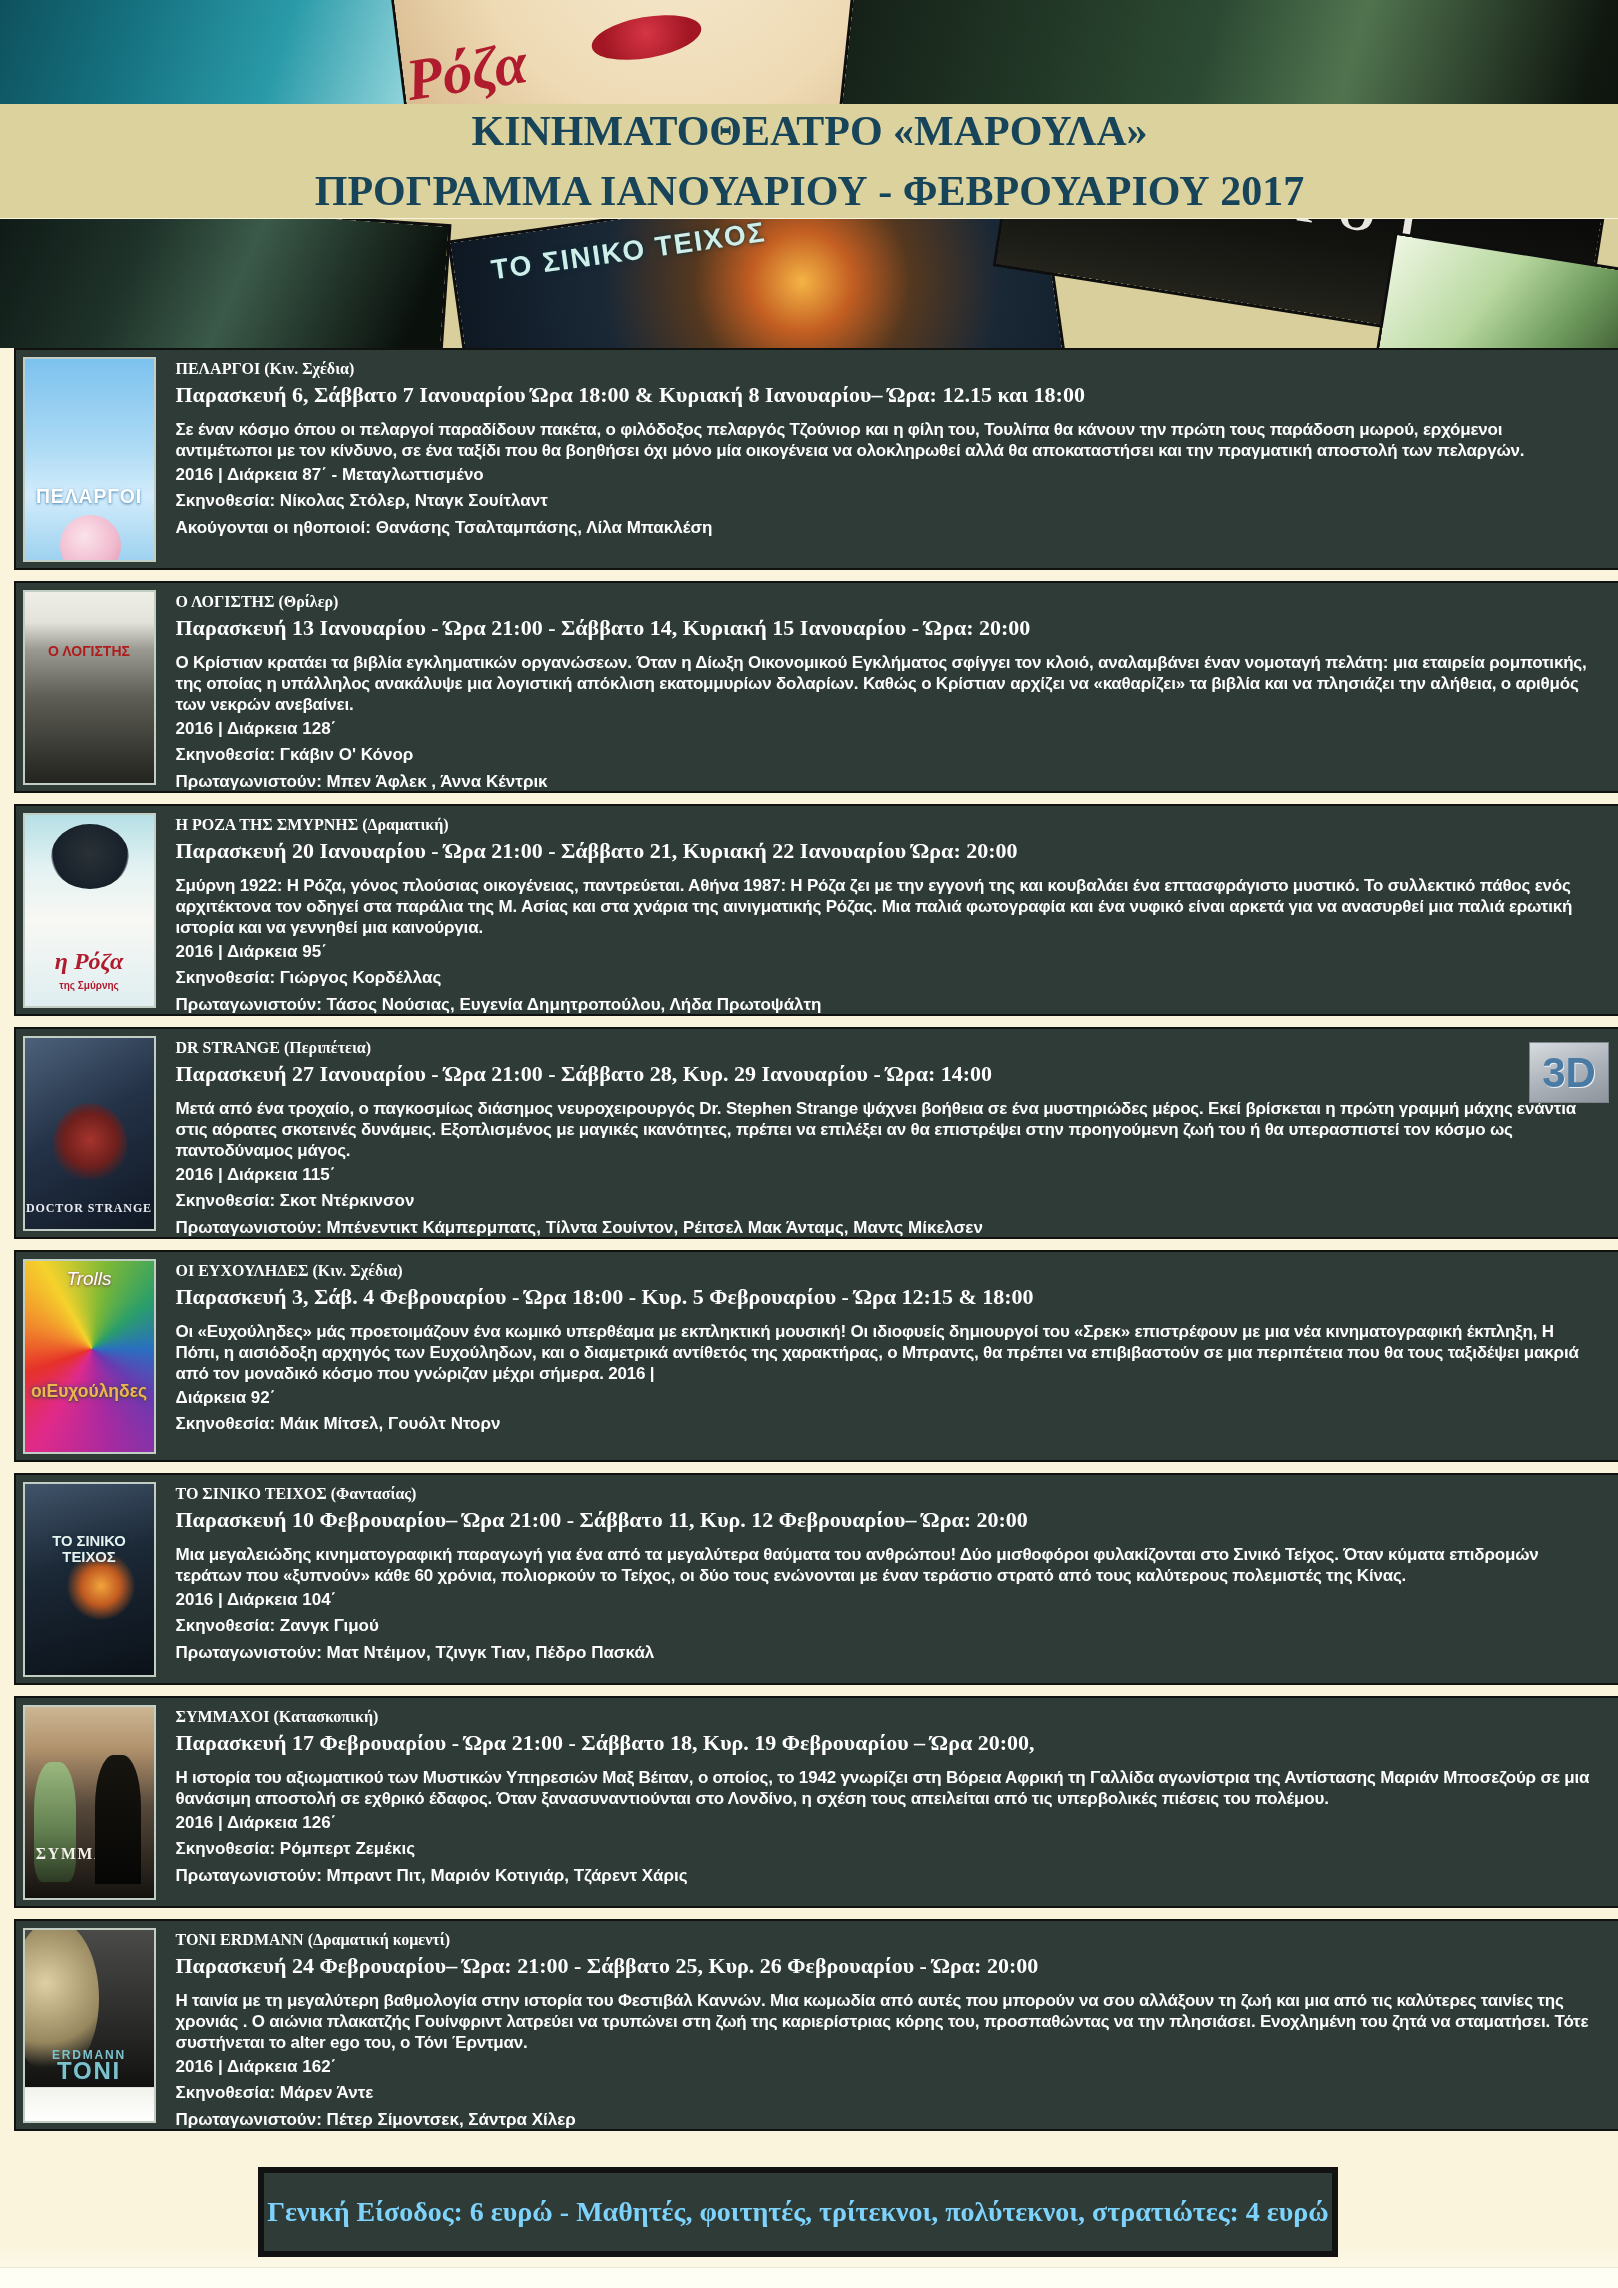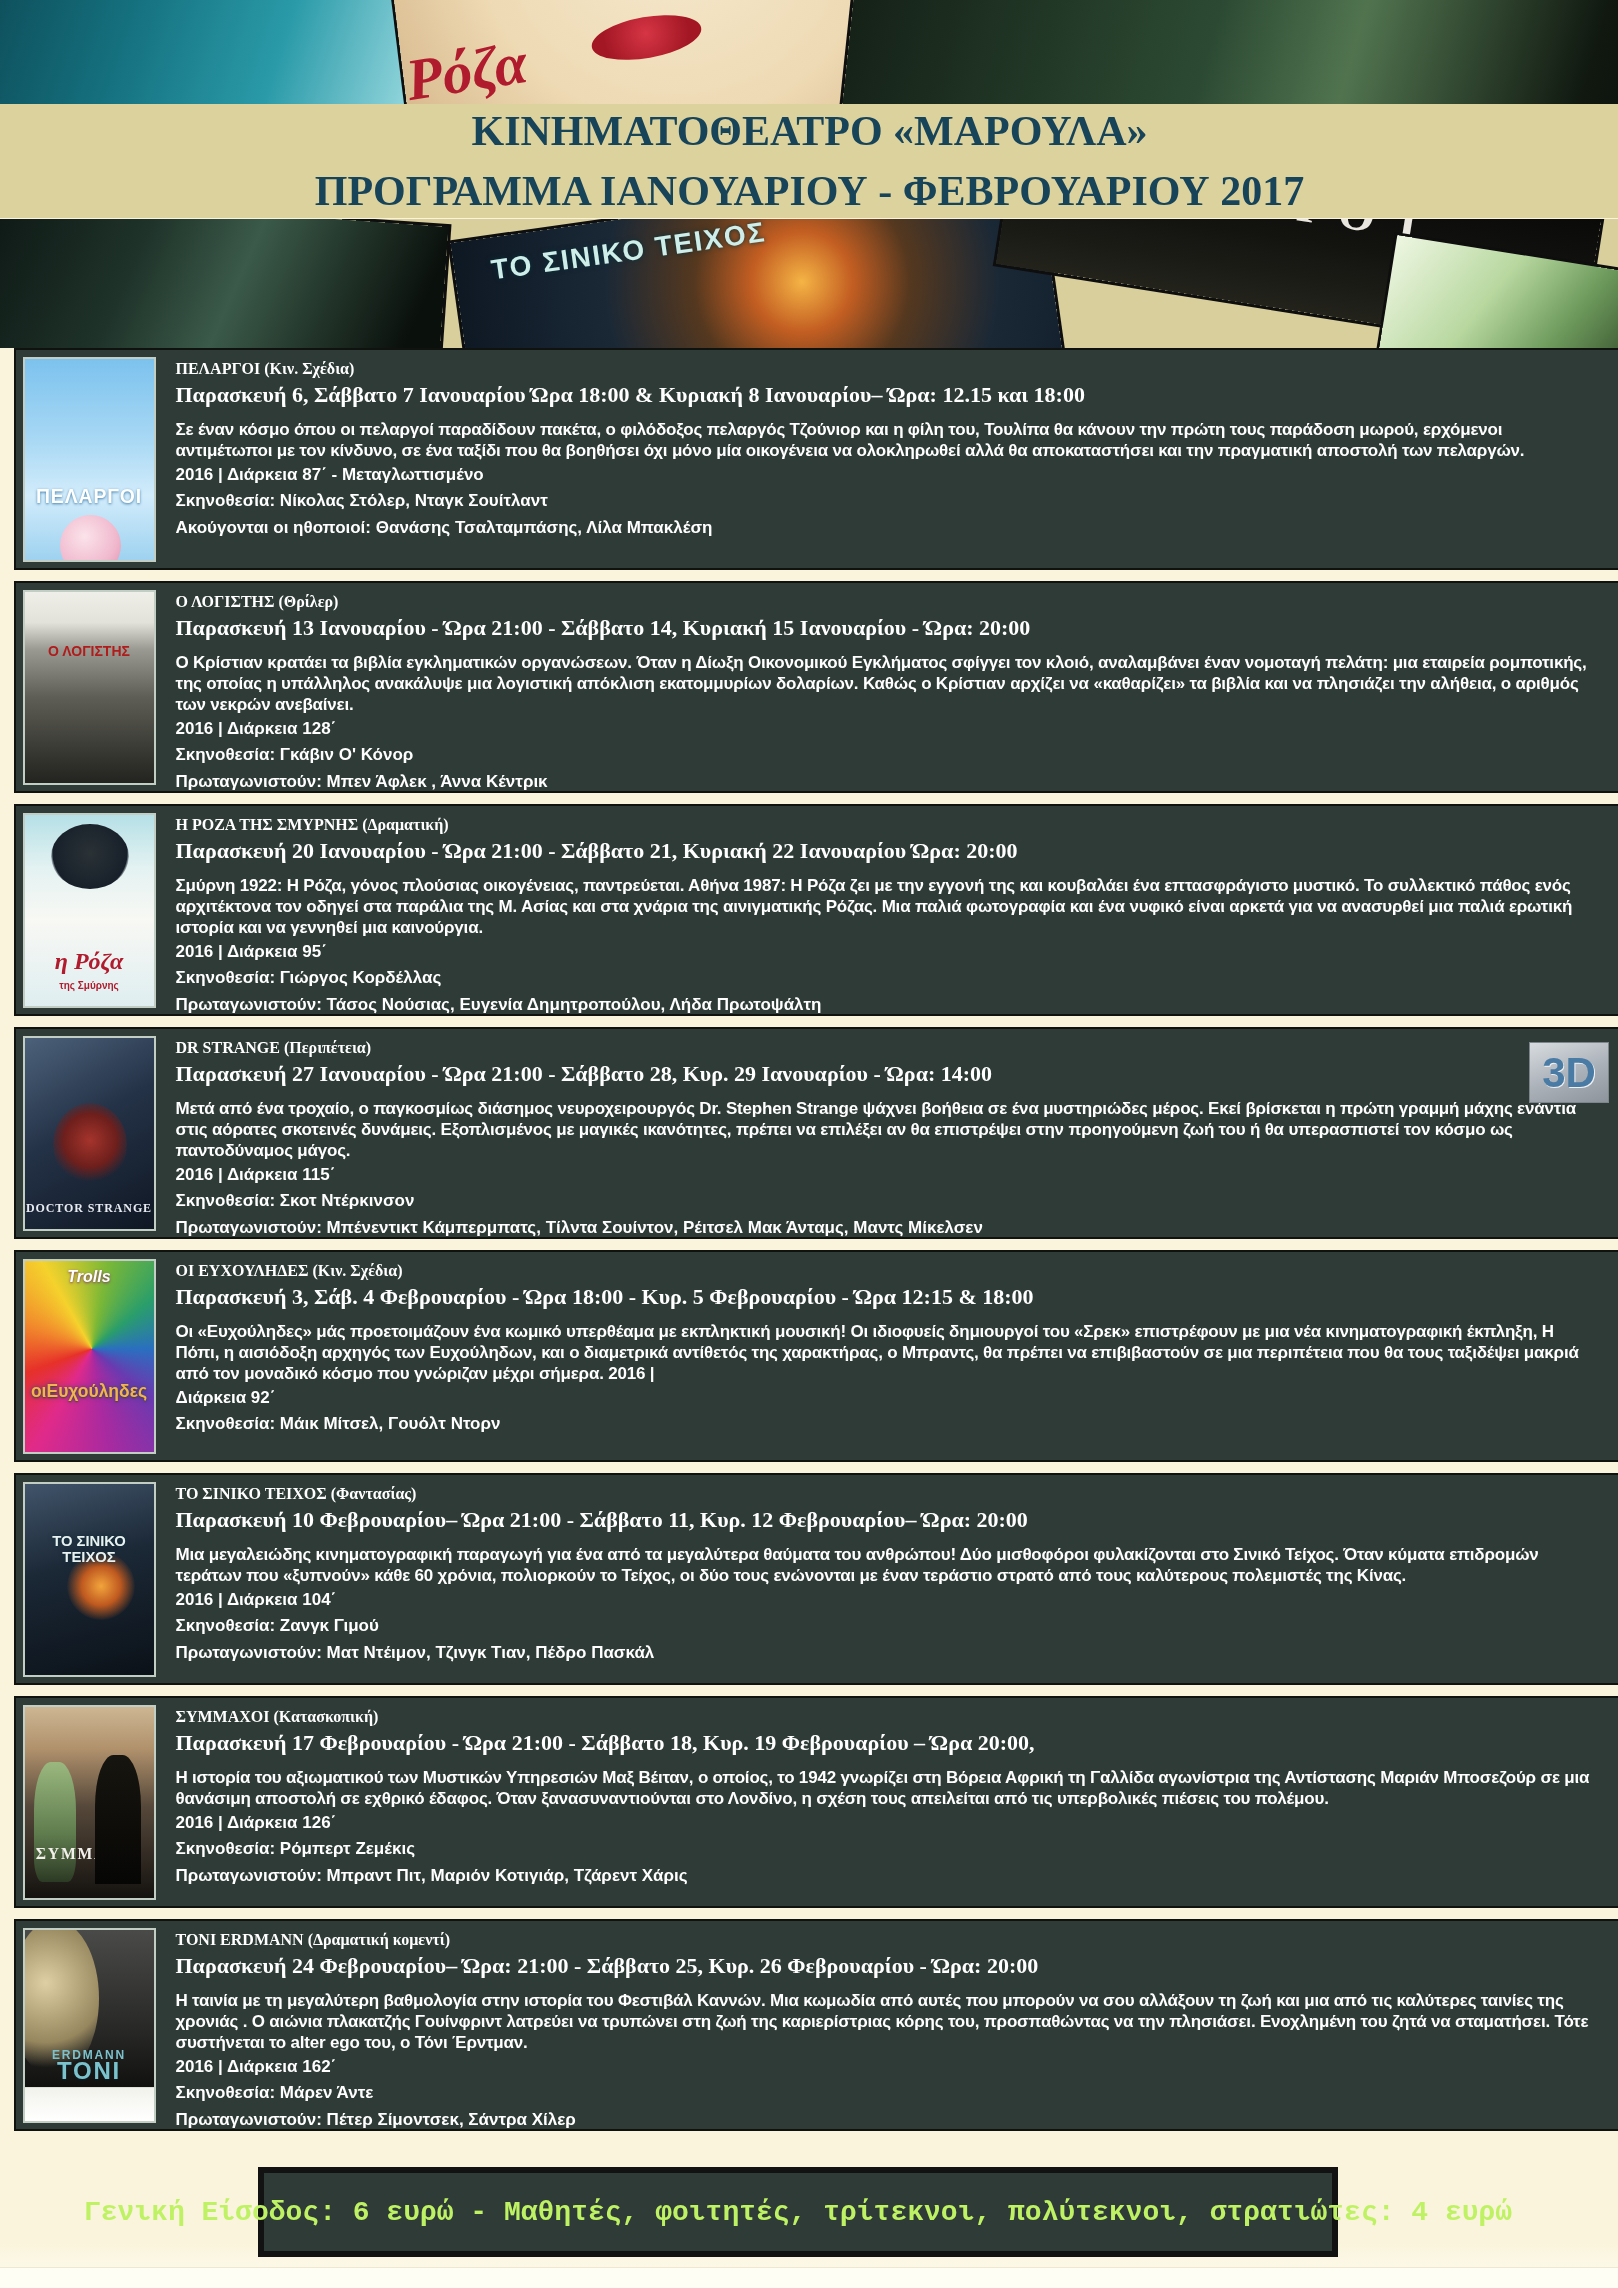--- a/index.html
+++ b/index.html
@@ -74,43 +74,43 @@
   .poster-3::before{content:"";position:absolute;left:26px;top:9.2px;width:78px;height:65px;border-radius:50%;
      background:radial-gradient(circle at 50% 45%,#2a3236 0%,#17202a 70%,transparent 75%);}
   .poster-3 .plabel{bottom:31px;color:#b01c2e;font-family:"Liberation Serif",serif;font-style:italic;font-size:24px;}
   .poster-3 .psub{position:absolute;bottom:14.8px;width:100%;text-align:center;color:#b01c2e;font-size:10px;font-weight:bold;}
   .poster-4{background:linear-gradient(150deg,#4c627a 0%,#243247 45%,#0f1723 100%);}
   .poster-4::before{content:"";position:absolute;left:28px;top:65px;width:74px;height:83px;border-radius:50%;
      background:radial-gradient(circle at 50% 45%,#a5342c 0%,#6e1f1c 45%,transparent 70%);}
   .poster-4 .plabel{bottom:13px;color:#e8ecf2;font-family:"Liberation Serif",serif;font-size:12px;letter-spacing:0.9px;}
   .poster-5{background:conic-gradient(from 210deg at 52% 46%,#e02a8a,#e63129,#f1872c,#f5d22c,#7cb836,#2a9e6a,#2a6fc0,#6a3ab0,#a82aa0,#e02a8a);}
   .poster-5 .plabel{top:43%;color:#f2b452;font-size:17.5px;text-shadow:0 0.9px 1.8px #54422a,0 0 5.5px #2a4a78;}
-  .poster-5 .psub{position:absolute;top:7.4px;width:100%;text-align:center;color:#ffffff;font-weight:bold;
-     font-style:italic;font-size:16px;text-shadow:0 0.9px 2.8px #803068;}
+  .poster-5 .psub{position:absolute;top:7.4px;width:100%;text-align:center;color:#ffffff;font-weight:normal;
+     font-style:italic;font-size:19px;text-shadow:0 0.9px 2.8px #803068;}
   .poster-6{background:linear-gradient(165deg,#41546a 0%,#1b2836 42%,#0b1118 100%);}
   .poster-6::before{content:"";position:absolute;left:42px;top:68px;width:68px;height:68px;border-radius:50%;
      background:radial-gradient(circle,#f2a43c 0%,#c05a20 40%,transparent 72%);}
   .poster-6 .plabel{top:11px;color:#e8f2f0;font-size:14.8px;text-shadow:0 0 4.6px #0a2a38;}
   .poster-7{background:linear-gradient(180deg,#cdb693 0%,#b0916c 22%,#56483a 52%,#14120f 100%);}
   .poster-7::before{content:"";position:absolute;left:9.2px;top:55px;width:42px;height:120px;border-radius:40% 40% 20% 20%;
      background:linear-gradient(180deg,#9ab87e 0%,#5f7c4e 60%,#2c3a24 100%);}
   .poster-7::after{content:"";position:absolute;right:13px;top:48px;width:46px;height:129px;border-radius:40% 40% 0 0;
      background:linear-gradient(180deg,#17150f 0%,#060605 100%);}
   .poster-7 .plabel{bottom:35px;color:#f2f0ea;font-family:"Liberation Serif",serif;font-size:15.7px;letter-spacing:1.8px;}
   .poster-8{background:linear-gradient(180deg,#4a4a48 0%,#262624 55%,#111110 82%,#f2f2ec 82.5%,#ffffff 100%);}
   .poster-8::before{content:"";position:absolute;left:-14.8px;top:-9.2px;width:89px;height:157px;border-radius:50%;
      background:radial-gradient(circle at 40% 40%,#decfa4 0%,#97875e 55%,transparent 78%);}
   .poster-8 .plabel{top:89px;color:#7cc2cc;font-size:24px;letter-spacing:1.8px;text-shadow:0 0.9px 1.8px #08222a;}
   .poster-8 .psub{position:absolute;top:118px;width:100%;text-align:center;color:#7cc2cc;font-weight:bold;
      font-size:12px;letter-spacing:1.8px;}
 
   
   #footer-box{position:absolute;left:258px;top:2167px;width:1080px;height:90px;box-sizing:border-box;
      background:#2e3b36;border:6.5px solid #121212;display:flex;align-items:center;justify-content:center;}
-  #footer-box .ftext{color:#bef264;font-family:Liberation Mono, monospace;font-weight:bold;font-size:28px;
+  #footer-box .ftext{color:#7dd3fc;font-family:Liberation Serif, serif;font-weight:bold;font-size:28px;
      white-space:nowrap;}
   #page-bottom-strip{position:absolute;left:0;top:2267px;width:1619px;height:22px;
      background:#fffef5;border-top:0.9px solid #efe8cf;}
 </style>
 </head>
 <body>
 
 <div id="page">
 
   <div id="collage-top" class="collage">

